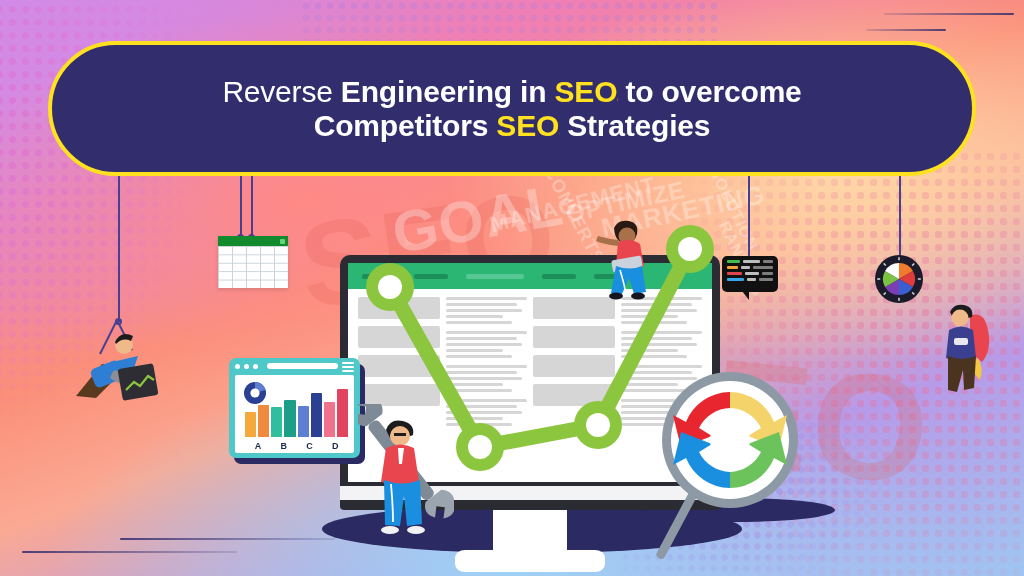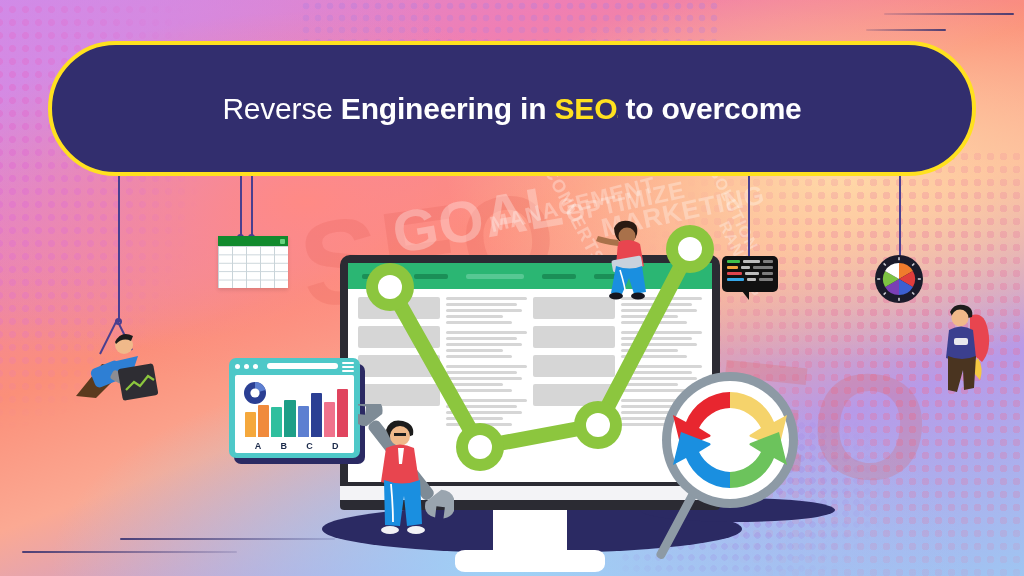--- a/index.html
+++ b/index.html
@@ -197,20 +197,23 @@
 
   <div class="deco-line r" style="right:10px; top:13px; width:130px;"></div>
   <div class="deco-line r" style="right:78px; top:29px; width:80px;"></div>
   <div class="deco-line" style="left:120px; top:538px; width:215px;"></div>
   <div class="deco-line" style="left:22px; top:551px; width:215px;"></div>
 
   <div class="title-banner">
     <div class="title-line">
       <span>Reverse </span><span class="b">Engineering in </span><span class="seo-hl">SEO</span><span class="b"> to overcome</span>
     </div>
+    <div class="title-line">
+      <span class="b">Competitors </span><span class="seo-hl">SEO</span><span class="b"> Strategies</span>
+    </div>
   </div>
 
   <div class="string" style="left:118px; top:176px; height:146px;"></div>
   <div class="string-knob" style="left:115px; top:318px;"></div>
   <div class="string" style="left:240px; top:176px; height:62px;"></div>
   <div class="string" style="left:251px; top:176px; height:62px;"></div>
   <div class="string-knob" style="left:237px; top:234px;"></div>
   <div class="string-knob" style="left:248px; top:234px;"></div>
   <div class="string" style="left:748px; top:176px; height:82px;"></div>
   <div class="string" style="left:899px; top:176px; height:80px;"></div>

